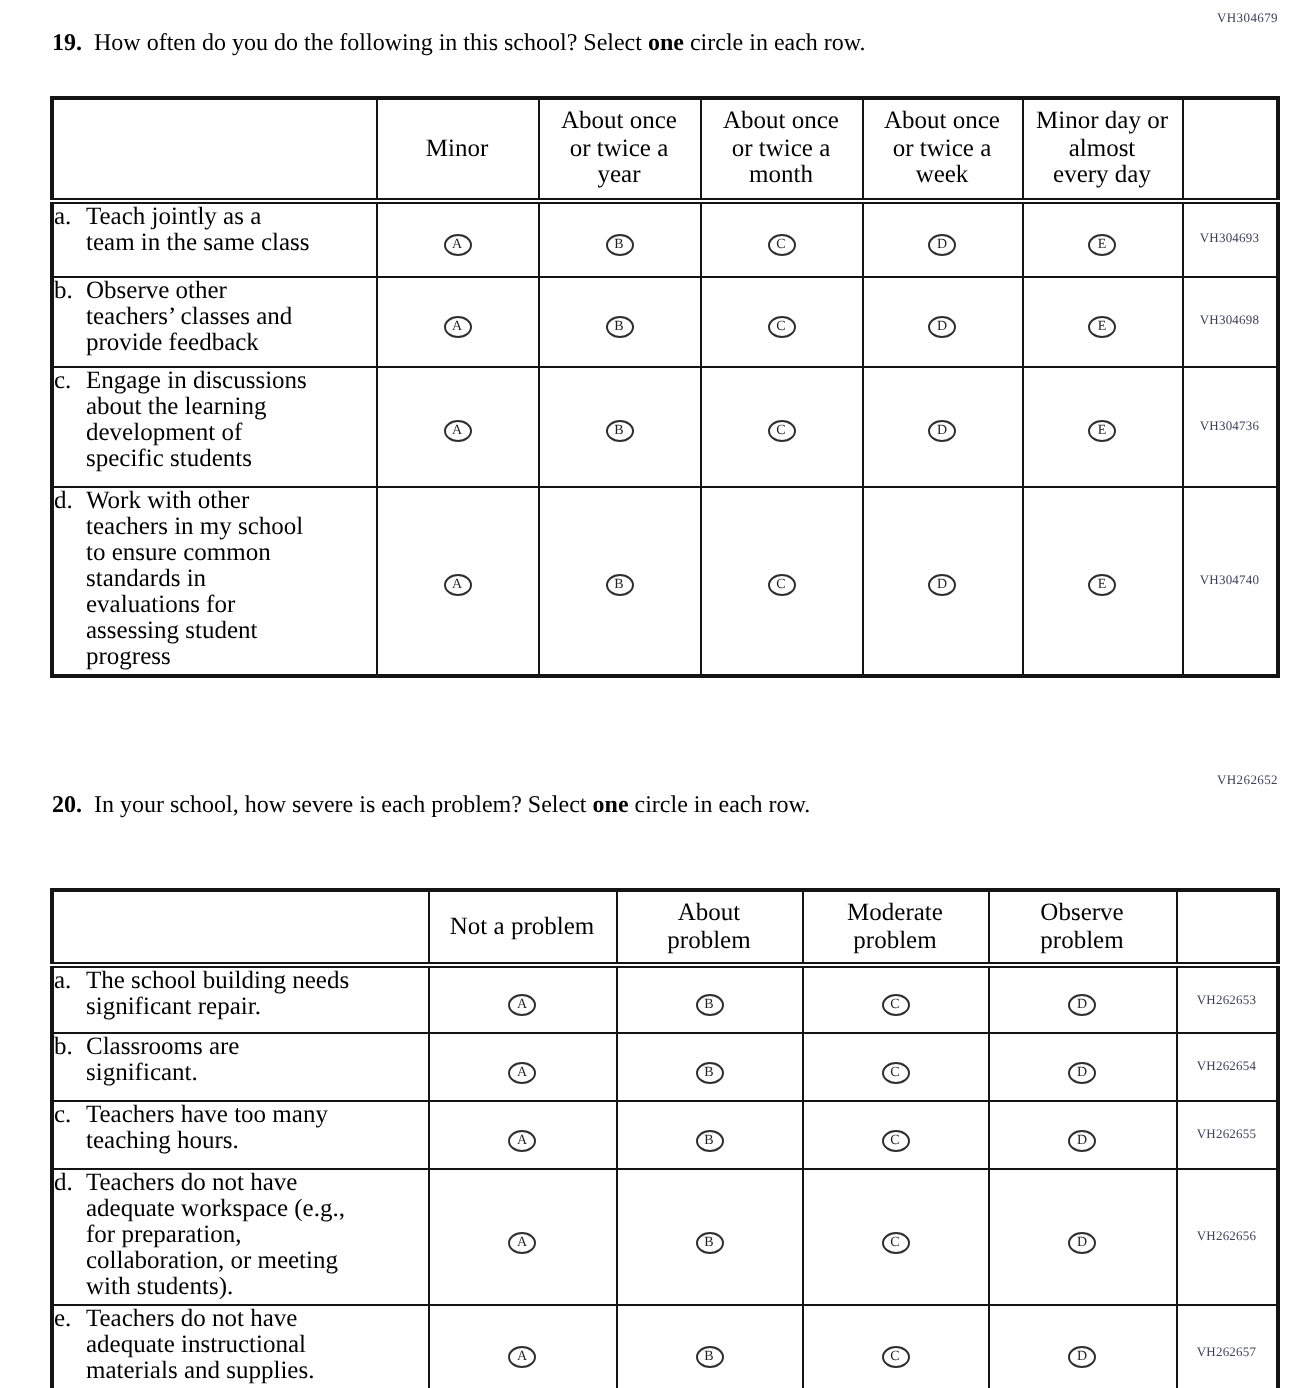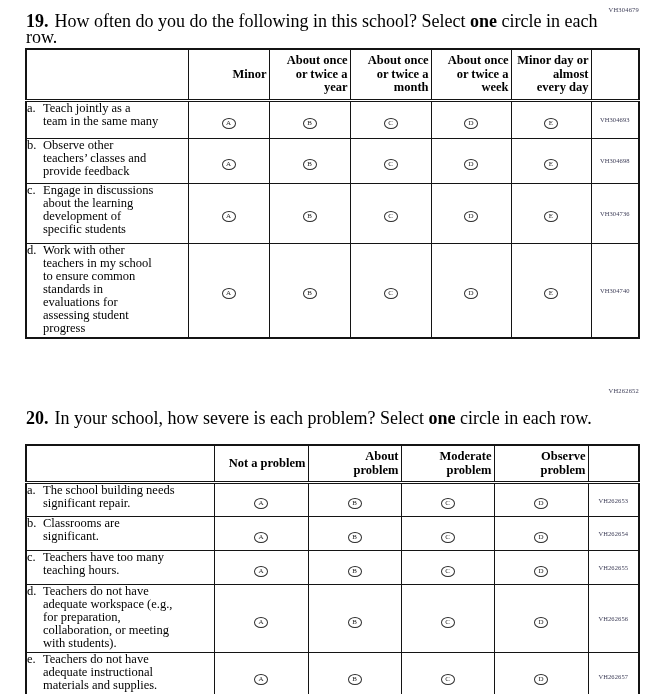--- a/index.html
+++ b/index.html
@@ -8,39 +8,39 @@
     font-family:"Liberation Serif", serif; color:#000;
     overflow:hidden;
   }
   .form-code {
     position:absolute; font-size:6.5px; letter-spacing:0.2px;
     color:#3e3e58; font-family:"Liberation Serif", serif;
   }
   #q19-code { top:6px; right:10px; }
   #q20-code { top:387px; right:10px; }
 
-  .question { position:absolute; left:26px; right:40px; font-size:18px; line-height:16px; }
+  .question { position:absolute; left:26px; right:40px; font-size:12px; line-height:16px; }
   #q19-question { top:13px; }
-  #q20-question { top:410px; }
+  #q20-question { top:394px; }
   .qnum { font-weight:bold; margin-right:6px; }
   .bold { font-weight:bold; }
 
   table.grid {
     position:absolute; left:25px; width:613px;
     border-collapse:collapse; table-layout:fixed;
     border:2px solid #141414;
   }
   #q19-table { top:48px; }
   #q20-table { top:428px;margin-top:16px; }
 
   .grid th, .grid td { border:1.5px solid #141414; padding:0; }
   .grid thead th {
     border-bottom:3px double #141414;
-    font-size:12.5px; font-weight:bold; line-height:13.5px;
-    text-align:right; vertical-align:middle;
+    font-size:12.5px; font-weight:normal; line-height:13.5px;
+    text-align:center; vertical-align:middle;
     white-space:pre-line; padding:4px 2px;
   }
   .label-cell { vertical-align:top; padding:2px 2px 2px 3px; }
   .label-wrap { display:flex; font-size:12.5px; line-height:13px; }
   .row-letter { width:16px; flex:none; }
   .row-text { flex:1; white-space:pre-line; }
 
   .opt { text-align:center; vertical-align:middle; }
   .bubble {
     display:inline-block; width:12px; height:9px;
@@ -90,21 +90,21 @@
 every day</th>
       <th></th>
     </tr>
   </thead>
   <tbody>
     <tr style="height:38px">
       <td class="label-cell">
         <div class="label-wrap">
             <span class="row-letter">a.</span>
             <span class="row-text">Teach jointly as a
-team in the same many</span>
+team in the same class</span>
           </div>
       </td>
       <td class="opt"><span class="bubble">A</span></td>
       <td class="opt"><span class="bubble">B</span></td>
       <td class="opt"><span class="bubble">C</span></td>
       <td class="opt"><span class="bubble">D</span></td>
       <td class="opt"><span class="bubble">E</span></td>
       <td class="code-cell">VH304693</td>
     </tr>
     <tr style="height:45px">

